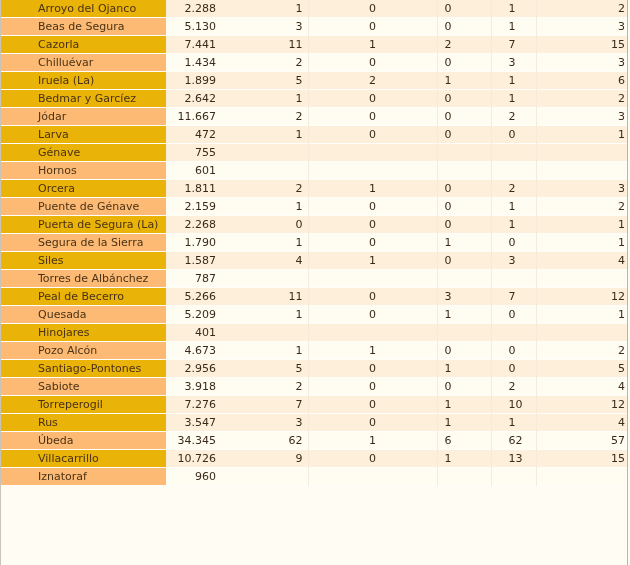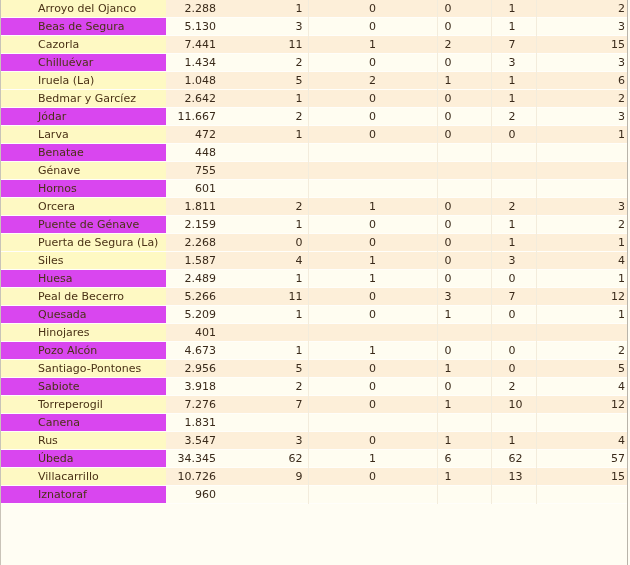--- a/index.html
+++ b/index.html
@@ -11,22 +11,22 @@
   tr { border-bottom: 1px solid rgba(255,255,255,0.55); }
   td.name { width: 165px; padding-left: 37px; box-sizing: border-box; color: #4a3216; }
   td.pop  { width: 53px; text-align: right; padding-right: 3px; box-sizing: border-box; }
   td.c1   { width: 89px; text-align: right; padding-right: 5px; box-sizing: border-box; }
   td.c2   { width: 129px; text-align: center; box-sizing: border-box; }
   td.c3   { width: 54px; text-align: left; padding-left: 7px; box-sizing: border-box; }
   td.c4   { width: 45px; text-align: left; padding-left: 17px; box-sizing: border-box; }
   td.tot  { width: 92px; text-align: right; padding-right: 3px; box-sizing: border-box; }
   td.c1, td.c2 { border-right: 1px solid rgba(235,225,205,0.6); }
   td.c3, td.c4 { border-right: 1px solid rgba(235,225,205,0.6); }
-  tr.odd td.name  { background: #fef9c3; }
-  tr.even td.name { background: #d946ef; }
+  tr.odd td.name  { background: #eab308; }
+  tr.even td.name { background: #fdba74; }
   tr.odd td:not(.name)  { background: #fdefd9; }
   tr.even td:not(.name) { background: #fffdf1; }
 </style>
 </head>
 <body>
 
 <div class="wrap">
   <table>
     <tbody id="tbody">
         <tr class="odd">
@@ -60,21 +60,21 @@
           <td class="name">Chilluévar</td>
           <td class="pop">1.434</td>
           <td class="c1">2</td>
           <td class="c2">0</td>
           <td class="c3">0</td>
           <td class="c4">3</td>
           <td class="tot">3</td>
         </tr>
         <tr class="odd">
           <td class="name">Iruela (La)</td>
-          <td class="pop">1.048</td>
+          <td class="pop">1.899</td>
           <td class="c1">5</td>
           <td class="c2">2</td>
           <td class="c3">1</td>
           <td class="c4">1</td>
           <td class="tot">6</td>
         </tr>
         <tr class="odd">
           <td class="name">Bedmar y Garcíez</td>
           <td class="pop">2.642</td>
           <td class="c1">1</td>
@@ -93,29 +93,20 @@
           <td class="tot">3</td>
         </tr>
         <tr class="odd">
           <td class="name">Larva</td>
           <td class="pop">472</td>
           <td class="c1">1</td>
           <td class="c2">0</td>
           <td class="c3">0</td>
           <td class="c4">0</td>
           <td class="tot">1</td>
-        </tr>
-        <tr class="even">
-          <td class="name">Benatae</td>
-          <td class="pop">448</td>
-          <td class="c1"></td>
-          <td class="c2"></td>
-          <td class="c3"></td>
-          <td class="c4"></td>
-          <td class="tot"></td>
         </tr>
         <tr class="odd">
           <td class="name">Génave</td>
           <td class="pop">755</td>
           <td class="c1"></td>
           <td class="c2"></td>
           <td class="c3"></td>
           <td class="c4"></td>
           <td class="tot"></td>
         </tr>
@@ -148,37 +139,46 @@
         </tr>
         <tr class="odd">
           <td class="name">Puerta de Segura (La)</td>
           <td class="pop">2.268</td>
           <td class="c1">0</td>
           <td class="c2">0</td>
           <td class="c3">0</td>
           <td class="c4">1</td>
           <td class="tot">1</td>
         </tr>
+        <tr class="even">
+          <td class="name">Segura de la Sierra</td>
+          <td class="pop">1.790</td>
+          <td class="c1">1</td>
+          <td class="c2">0</td>
+          <td class="c3">1</td>
+          <td class="c4">0</td>
+          <td class="tot">1</td>
+        </tr>
         <tr class="odd">
           <td class="name">Siles</td>
           <td class="pop">1.587</td>
           <td class="c1">4</td>
           <td class="c2">1</td>
           <td class="c3">0</td>
           <td class="c4">3</td>
           <td class="tot">4</td>
         </tr>
         <tr class="even">
-          <td class="name">Huesa</td>
-          <td class="pop">2.489</td>
-          <td class="c1">1</td>
-          <td class="c2">1</td>
-          <td class="c3">0</td>
-          <td class="c4">0</td>
-          <td class="tot">1</td>
+          <td class="name">Torres de Albánchez</td>
+          <td class="pop">787</td>
+          <td class="c1"></td>
+          <td class="c2"></td>
+          <td class="c3"></td>
+          <td class="c4"></td>
+          <td class="tot"></td>
         </tr>
         <tr class="odd">
           <td class="name">Peal de Becerro</td>
           <td class="pop">5.266</td>
           <td class="c1">11</td>
           <td class="c2">0</td>
           <td class="c3">3</td>
           <td class="c4">7</td>
           <td class="tot">12</td>
         </tr>
@@ -228,29 +228,20 @@
           <td class="tot">4</td>
         </tr>
         <tr class="odd">
           <td class="name">Torreperogil</td>
           <td class="pop">7.276</td>
           <td class="c1">7</td>
           <td class="c2">0</td>
           <td class="c3">1</td>
           <td class="c4">10</td>
           <td class="tot">12</td>
-        </tr>
-        <tr class="even">
-          <td class="name">Canena</td>
-          <td class="pop">1.831</td>
-          <td class="c1"></td>
-          <td class="c2"></td>
-          <td class="c3"></td>
-          <td class="c4"></td>
-          <td class="tot"></td>
         </tr>
         <tr class="odd">
           <td class="name">Rus</td>
           <td class="pop">3.547</td>
           <td class="c1">3</td>
           <td class="c2">0</td>
           <td class="c3">1</td>
           <td class="c4">1</td>
           <td class="tot">4</td>
         </tr>

